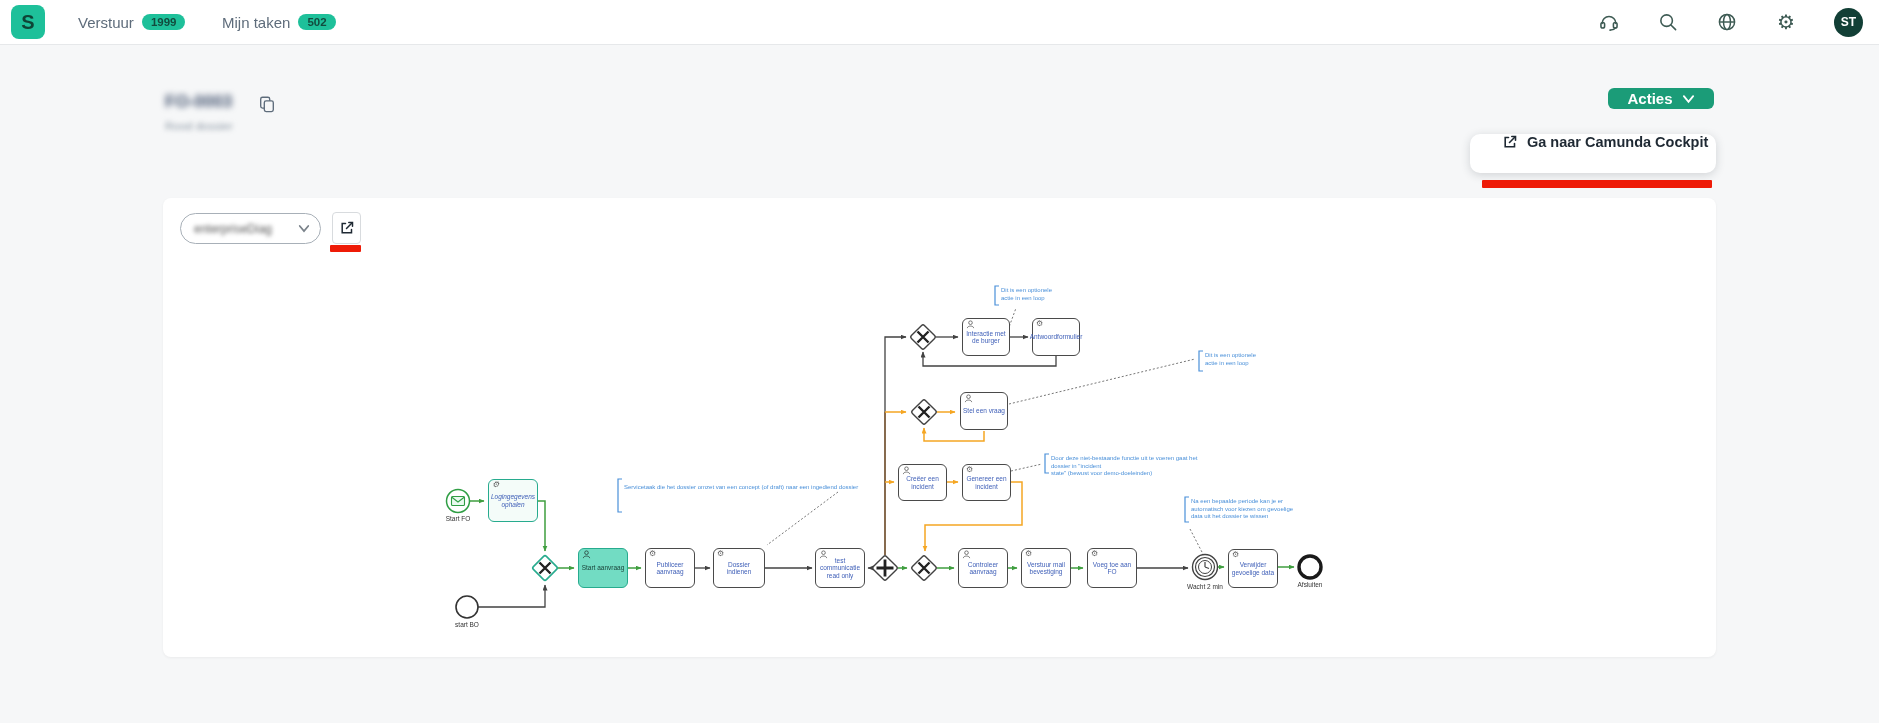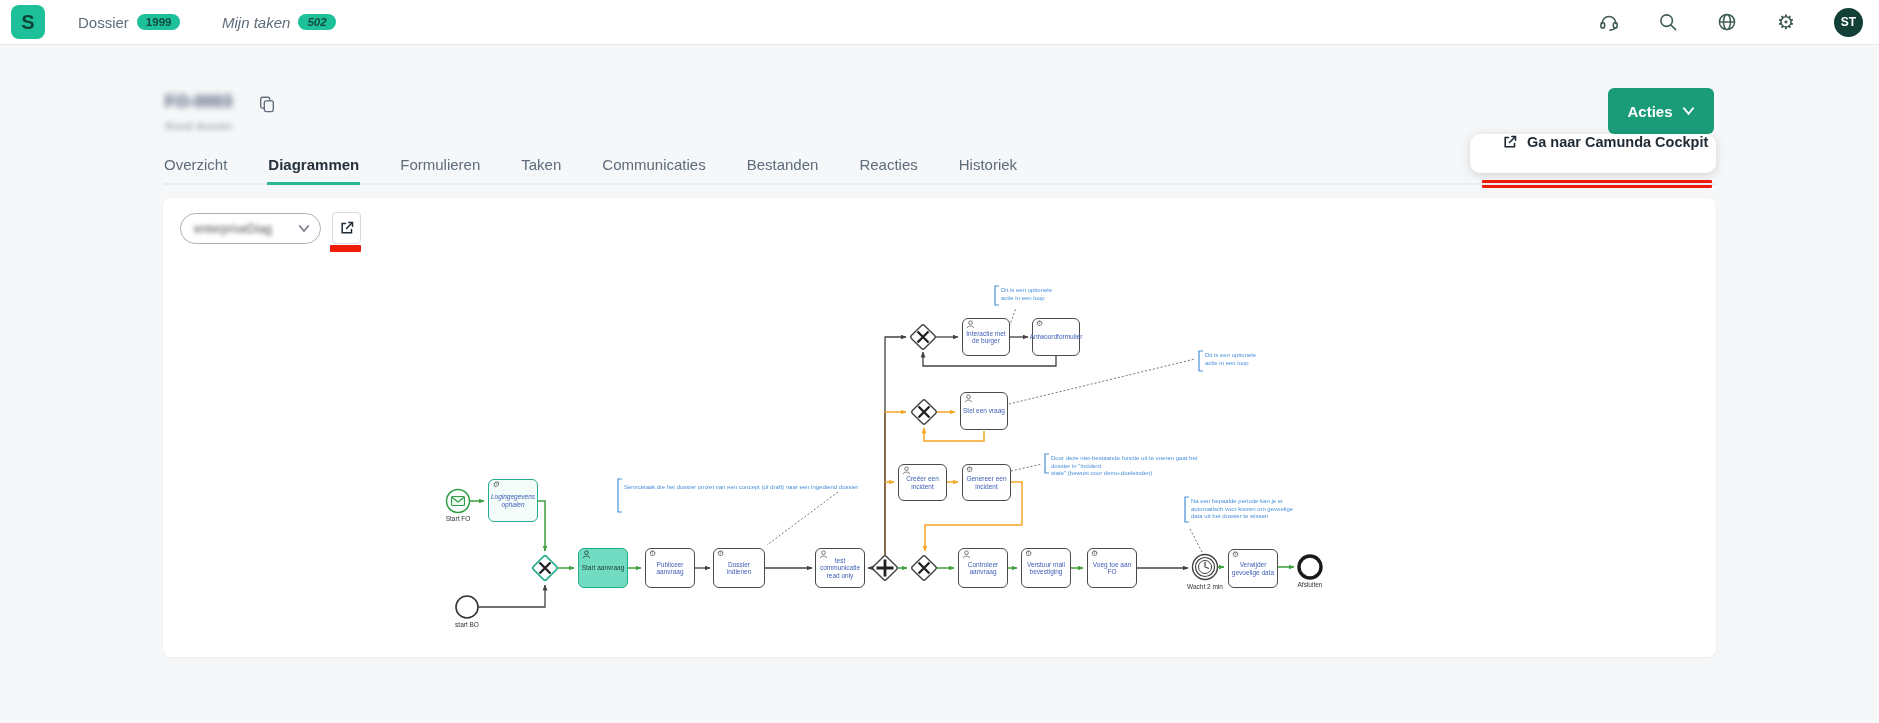--- a/index.html
+++ b/index.html
@@ -16,21 +16,21 @@
   .nav-icon { width:22px; height:22px; color:#3d5a53; display:flex; align-items:center; justify-content:center; cursor:pointer; }
   .nav-icon svg { display:block; }
   .gear-glyph { font-size:20px; color:#3d5a53; line-height:20px; }
   .avatar { width:29px; height:29px; border-radius:50%; background:#123f36; color:#ffffff; font-size:12px; font-weight:bold; display:flex; align-items:center; justify-content:center; cursor:pointer; }
 
   
   .page-title { position:absolute; left:165px; top:92px; font-size:17px; font-weight:bold; color:#42526e; filter:blur(3px); }
   .copy-btn { position:absolute; left:258px; top:95px; width:18px; height:18px; color:#5e6c7b; cursor:pointer; }
   .page-subtitle { position:absolute; left:165px; top:120px; font-size:11.5px; color:#8f9aa6; filter:blur(2.5px); }
 
-  .actions-btn { position:absolute; left:1608px; top:88px; width:106px; height:46px; background:#1b9c78; border-radius:6px; display:flex; align-items:center; justify-content:center; gap:9px; color:#ffffff; font-size:15px; font-weight:600; cursor:pointer; }
+  .actions-btn { position:absolute; left:1608px; top:88px; width:106px; height:21px; background:#1b9c78; border-radius:6px; display:flex; align-items:center; justify-content:center; gap:9px; color:#ffffff; font-size:15px; font-weight:600; cursor:pointer; }
   .dropdown { position:absolute; left:1470px; top:134px; width:246px; height:39px; background:#ffffff; border-radius:10px; box-shadow:0 2px 10px rgba(40,50,60,.18); display:flex; align-items:flex-start; gap:9px; padding-left:32px; cursor:pointer; }
   .dropdown .dd-label { font-size:14.5px; font-weight:600; color:#1f2933; }
   .red-bar { position:absolute; background:#ee1b07; border-radius:1px; }
 
   
   .tabs { position:absolute; left:163px; top:152px; width:1553px; display:flex; gap:39px; border-bottom:2px solid #e9ebed; }
   .tab { font-size:15px; color:#5e6c7b; padding:4px 1px 10px 1px; cursor:pointer; white-space:nowrap; }
   .tab.active { color:#25313c; font-weight:600; border-bottom:3px solid #2bb795; margin-bottom:-2px; padding-bottom:9px; }
 
   
@@ -52,24 +52,24 @@
 </style>
 </head>
 <body>
 
 <div id="page">
 
   <div class="navbar">
     <div class="logo">S</div>
 
     <div class="nav-item" style="left:78px;">
-      <span>Dossier</span>
+      <span>Verstuur</span>
       <span class="badge">1999</span>
     </div>
-    <div class="nav-item" style="left:222px;font-style:italic;">
+    <div class="nav-item" style="left:222px;">
       <span>Mijn taken</span>
       <span class="badge">502</span>
     </div>
 
     <div class="nav-right">
       <span class="nav-icon">
         <svg width="22" height="22" viewBox="0 0 24 24" fill="none" stroke="currentColor" stroke-width="1.7" stroke-linecap="round">
           <path d="M4.5 13.5 a7.5 7.5 0 0 1 15 0"></path>
           <rect x="3.2" y="12.5" width="4" height="6" rx="2"></rect>
           <rect x="16.8" y="12.5" width="4" height="6" rx="2"></rect>
@@ -116,30 +116,20 @@
   <div class="dropdown">
     <svg width="16" height="16" viewBox="0 0 16 16" fill="none" stroke="#1f2933" stroke-width="1.6" stroke-linecap="round">
       <path d="M6.5 3.5 H3.2 V12.8 H12.5 V9.5"></path>
       <path d="M7.5 8.5 L13.2 2.8"></path>
       <path d="M9.8 2.5 H13.5 V6.2"></path>
     </svg>
     <span class="dd-label">Ga naar Camunda Cockpit</span>
   </div>
   <div class="red-bar" style="left:1482px; top:180px; width:230px; height:8px;"></div>
 
-  <div class="tabs">
-    <div class="tab">Overzicht</div>
-    <div class="tab active">Diagrammen</div>
-    <div class="tab">Formulieren</div>
-    <div class="tab">Taken</div>
-    <div class="tab">Communicaties</div>
-    <div class="tab">Bestanden</div>
-    <div class="tab">Reacties</div>
-    <div class="tab">Historiek</div>
-  </div>
 
   <div class="card"></div>
 
   <div class="select-pill">
     <span class="sel-text">enterpriseDiag</span>
     <svg width="12" height="9" viewBox="0 0 14 10" fill="none" stroke="#7a828a" stroke-width="2" stroke-linecap="round">
         <polyline points="2,2 7,8 12,2"></polyline>
       </svg>
   </div>
   <div class="ext-btn">

